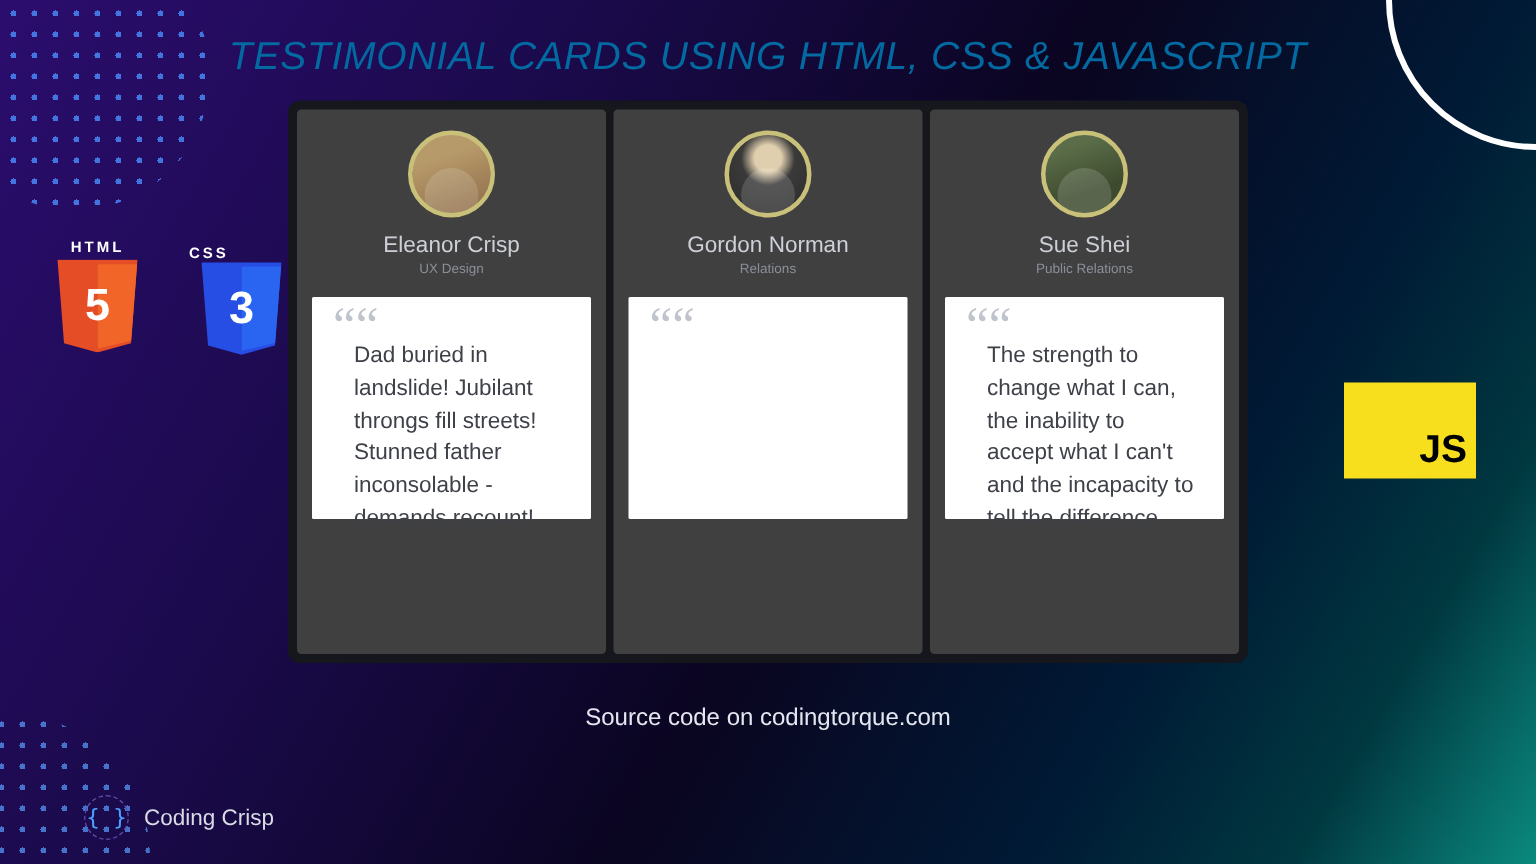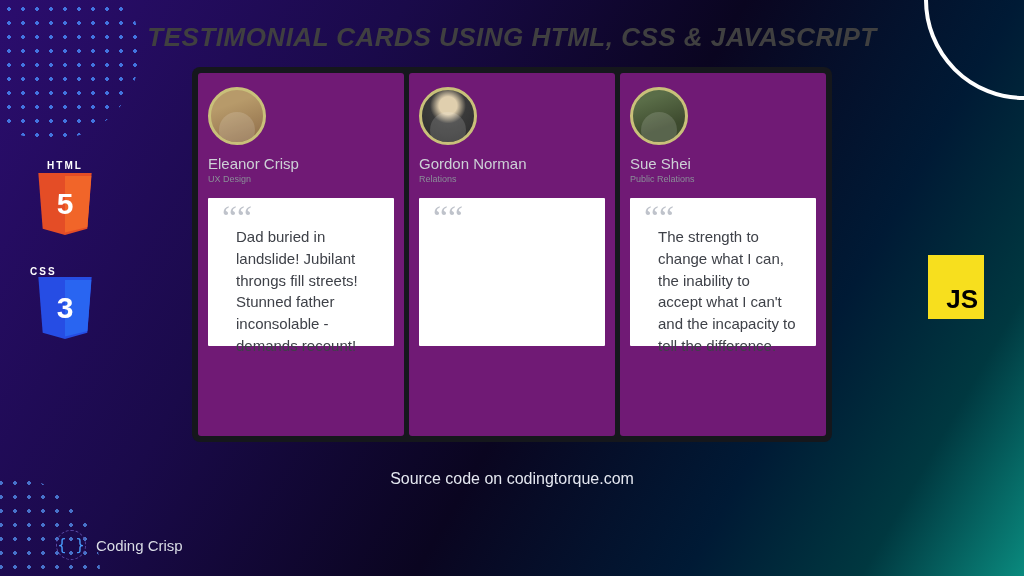--- a/index.html
+++ b/index.html
@@ -43,47 +43,47 @@
       width: 190px;
       height: 190px;
       background-image: radial-gradient(circle, #5a9fff 2px, transparent 2px);
       background-size: 14px 14px;
       border-radius: 50%;
       opacity: 0.7;
     }
 
     .page-title {
       text-align: center;
-      color: #404040;
-      font-weight: 700;
+      color: #0369a1;
+      font-weight: 400;
       font-size: 26px;
       letter-spacing: 0.5px;
       padding-top: 22px;
       padding-bottom: 14px;
       font-style: italic;
     }
 
     .card-area {
       margin: 0 auto;
       width: 640px;
       height: 375px;
       background: #15171c;
       border-radius: 8px;
       display: flex;
       gap: 5px;
       padding: 6px;
     }
 
     .tcard {
       flex: 1;
-      background: #701a75;
+      background: #404040;
       border-radius: 3px;
       display: flex;
       flex-direction: column;
-      align-items: flex-start;
+      align-items: center;
       padding: 14px 10px 20px 10px;
     }
 
     .avatar {
       width: 58px;
       height: 58px;
       border-radius: 50%;
       border: 3px solid #c9c07a;
       background: linear-gradient(135deg, #8a7654, #c0a070);
       position: relative;
@@ -135,21 +135,21 @@
       line-height: 1.45;
       padding: 0 4px 0 14px;
     }
 
     
     .logos-left {
       position: absolute;
       left: 30px;
       top: 160px;
       display: flex;
-      flex-direction: column;
+      flex-direction: row;
       gap: 26px;
       align-items: center;
     }
     
     .html5-logo {
       width: 70px;
       height: 80px;
       position: relative;
     }
     .html5-label {color:#fff;font-size:10px;font-weight:700;letter-spacing:2px;text-align:center;margin-bottom:2px;}
@@ -186,21 +186,21 @@
     .css3-three{
       position:absolute;top:50%;left:50%;transform:translate(-50%,-50%);
       color:#fff;font-weight:800;font-size:30px;font-family:Arial;
     }
 
     
     .js-logo {
       position: absolute;
       right: 40px;
       top: 255px;
-      width: 56px;
+      width: 88px;
       height: 64px;
       background: #f7df1e;
       display:flex;align-items:flex-end;justify-content:flex-end;
       padding:4px 6px;
     }
     .js-logo span{font-weight:800;font-size:26px;color:#000;font-family:Arial;}
 
     
     .source-line{
       text-align:center;color:#e4e7f0;font-size:16px;

